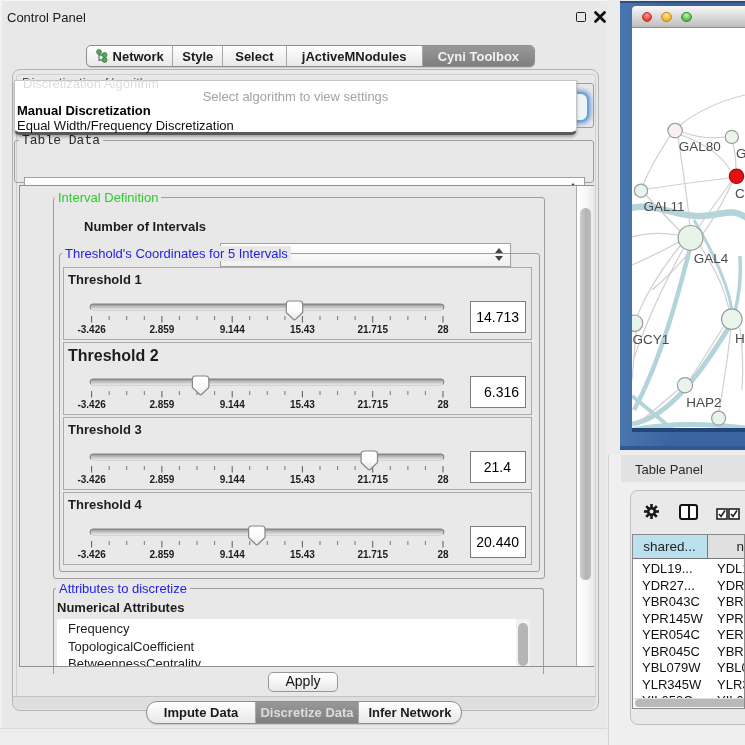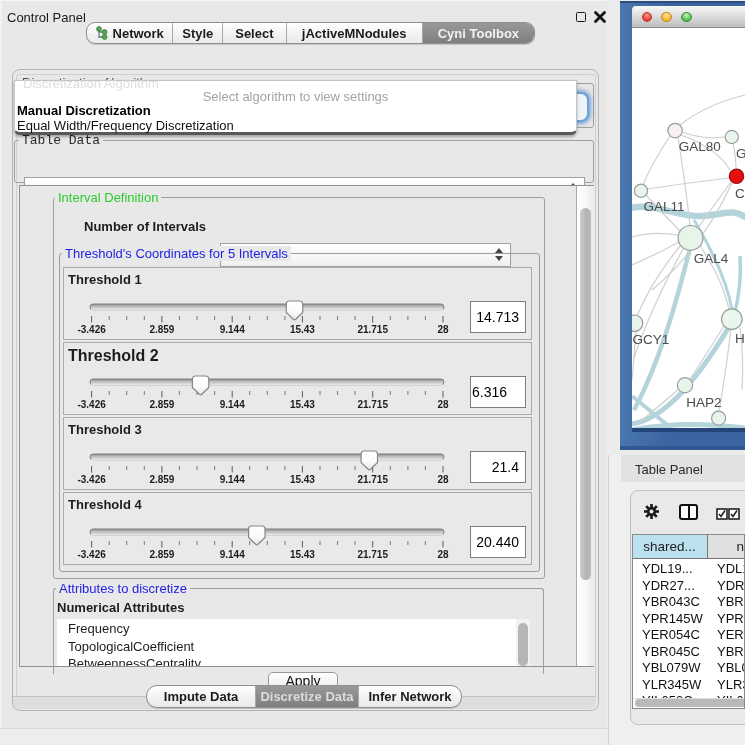--- a/index.html
+++ b/index.html
@@ -23,21 +23,21 @@
 
 <div class="abs" style="left:0;top:0;width:607px;height:745px;background:#e8e8e8;"></div>
 <div class="abs" style="left:0;top:0;width:607px;height:1px;background:#f6f6f6;"></div>
 <div class="abs" style="left:0;top:0;width:2px;height:745px;background:#f2f2f2;"></div>
 <div class="abs" style="left:0;top:728px;width:607px;height:17px;background:#ededed;border-top:1px solid #d8d8d8;"></div>
 <div class="txt" style="left:7px;top:10px;font-size:13px;color:#1a1a1a;">Control Panel</div>
 <div class="abs" style="left:576px;top:11.5px;width:8px;height:8px;border:1.8px solid #1c1c1c;border-radius:1.5px;"></div>
 <svg class="abs" style="left:593px;top:9.5px;" width="14" height="14" viewBox="0 0 14 14">
     <path d="M2.5 2.5 L11.5 11.5 M11.5 2.5 L2.5 11.5" stroke="#111" stroke-width="2.8" stroke-linecap="round"></path>
   </svg>
-<div class="tabbar" style="left:86px;top:22px;width:447px;height:20px;border-radius:9px;">
+<div class="tabbar" style="left:86px;top:45px;width:447px;height:20px;">
     <div class="tabseg" style="width:86px;"><svg width="13" height="15" viewBox="0 0 13 15" style="margin-right:4px;">
         <path d="M3 3 L3 12 M3 6 L8 6 M3 11 L8 11" stroke="#6a7a88" stroke-width="1.3" fill="none"></path>
         <circle cx="3" cy="3" r="2.4" fill="#57a957" stroke="#2c7a2c" stroke-width="0.8"></circle>
         <circle cx="8.6" cy="6" r="2.4" fill="#57a957" stroke="#2c7a2c" stroke-width="0.8"></circle>
         <circle cx="8.6" cy="11" r="2.4" fill="#57a957" stroke="#2c7a2c" stroke-width="0.8"></circle>
       </svg>Network</div>
     <div class="tabseg" style="width:49px;">Style</div>
     <div class="tabseg" style="width:63px;">Select</div>
     <div class="tabseg" style="width:136px;">jActiveMNodules</div>
     <div class="tabseg tabsel" style="width:112px;">Cyni Toolbox</div>
@@ -65,24 +65,24 @@
     <div class="ar" style="top:4px;border-bottom:5px solid #444;"></div>
     <div class="ar" style="top:12px;border-top:5px solid #444;"></div>
   </div>
 <div class="groupbox" style="left:59px;top:253px;width:479px;height:317px;"></div>
 <div class="gtitle" style="left:62px;top:246px;color:#2222e6;">Threshold's Coordinates for 5 Intervals</div>
 <div class="abs" style="left:63px;top:266.5px;width:469px;height:73.5px;border:1px solid #ababab;box-sizing:border-box;background:#e9e9e9;"></div>
 <div class="txt" style="left:68px;top:271.5px;font-size:13px;font-weight:700;">Threshold 1</div>
 <div class="valfield" style="left:470px;top:301.0px;width:56px;height:32px;line-height:30px;padding-right:6px;">14.713</div>
 <div class="abs" style="left:63px;top:341.5px;width:469px;height:73.5px;border:1px solid #ababab;box-sizing:border-box;background:#e9e9e9;"></div>
 <div class="txt" style="left:68px;top:346.5px;font-size:16px;font-weight:700;">Threshold 2</div>
-<div class="valfield" style="left:470px;top:376.0px;width:56px;height:32px;line-height:30px;padding-right:18px;">6.316</div>
+<div class="valfield" style="left:470px;top:376.0px;width:56px;height:32px;line-height:30px;padding-right:6px;">6.316</div>
 <div class="abs" style="left:63px;top:416.5px;width:469px;height:73.5px;border:1px solid #ababab;box-sizing:border-box;background:#e9e9e9;"></div>
 <div class="txt" style="left:68px;top:421.5px;font-size:13px;font-weight:700;">Threshold 3</div>
-<div class="valfield" style="left:470px;top:451.0px;width:56px;height:32px;line-height:30px;padding-right:6px;">21.4</div>
+<div class="valfield" style="left:470px;top:451.0px;width:56px;height:32px;line-height:30px;padding-right:14px;">21.4</div>
 <div class="abs" style="left:63px;top:491.5px;width:469px;height:73.5px;border:1px solid #ababab;box-sizing:border-box;background:#e9e9e9;"></div>
 <div class="txt" style="left:68px;top:496.5px;font-size:13px;font-weight:700;">Threshold 4</div>
 <div class="valfield" style="left:470px;top:526.0px;width:56px;height:32px;line-height:30px;padding-right:6px;">20.440</div>
 <svg class="abs" style="left:0;top:0;pointer-events:none;" width="745" height="745" viewBox="0 0 745 745">
     <defs>
       <linearGradient id="trk" x1="0" y1="0" x2="0" y2="1">
         <stop offset="0" stop-color="#8f8f8f"></stop>
         <stop offset="0.5" stop-color="#c3c3c3"></stop>
         <stop offset="1" stop-color="#e8e8e8"></stop>
       </linearGradient>
@@ -217,21 +217,21 @@
 <div class="gtitle" style="left:56px;top:581px;color:#2222e6;">Attributes to discretize</div>
 <div class="txt" style="left:57px;top:600px;font-size:13px;font-weight:700;">Numerical Attributes</div>
 <div class="abs" style="left:57px;top:619px;width:473px;height:47px;background:#fff;overflow:hidden;">
     <div class="txt" style="left:11px;top:2px;font-size:13px;">Frequency</div>
     <div class="txt" style="left:11px;top:19.5px;font-size:13px;">TopologicalCoefficient</div>
     <div class="txt" style="left:11px;top:37px;font-size:13px;">BetweennessCentrality</div>
     <div class="abs" style="left:459px;top:0;width:14px;height:47px;background:#f2f2f2;"></div>
     <div class="abs" style="left:461px;top:4px;width:10px;height:43px;border-radius:5px;background:#b5b5b5;"></div>
   </div>
 <div class="abs" style="left:268px;top:672px;width:68px;height:18px;border:1px solid #989898;border-radius:5px;background:linear-gradient(#ffffff,#f4f4f4 55%,#e6e6e6);text-align:center;line-height:17px;font-size:14px;color:#111;">Apply</div>
-<div class="tabbar" style="left:146px;top:685px;width:314px;height:21px;border-radius:11px;">
+<div class="tabbar" style="left:146px;top:701px;width:314px;height:21px;border-radius:11px;">
     <div class="tabseg" style="width:108px;">Impute Data</div>
     <div class="tabseg tabsel" style="width:102px;color:#dcdcdc;text-align:right;">Discretize Data</div>
     <div class="tabseg" style="width:102px;">Infer Network</div>
   </div>
 <div class="abs" style="left:0;top:69px;width:600px;height:11px;overflow:hidden;">
     <div class="txt" style="left:22px;top:6px;font-size:13px;color:#4a4a4a;">Discretization Algorithm</div>
   </div>
 <div class="abs" style="left:14px;top:80px;width:563px;height:54.5px;background:#ffffff;border:1px solid #c4c4c4;border-bottom:3px solid #585858;border-radius:0 0 6px 6px;box-shadow:0 2px 3px rgba(0,0,0,0.3);box-sizing:border-box;">
     <div class="txt" style="left:8px;top:-5px;font-size:13px;color:#dedede;">Discretization Algorithm</div>
     <div class="txt" style="left:0;top:8px;width:561px;text-align:center;font-size:13px;color:#a3a3a3;">Select algorithm to view settings</div>

